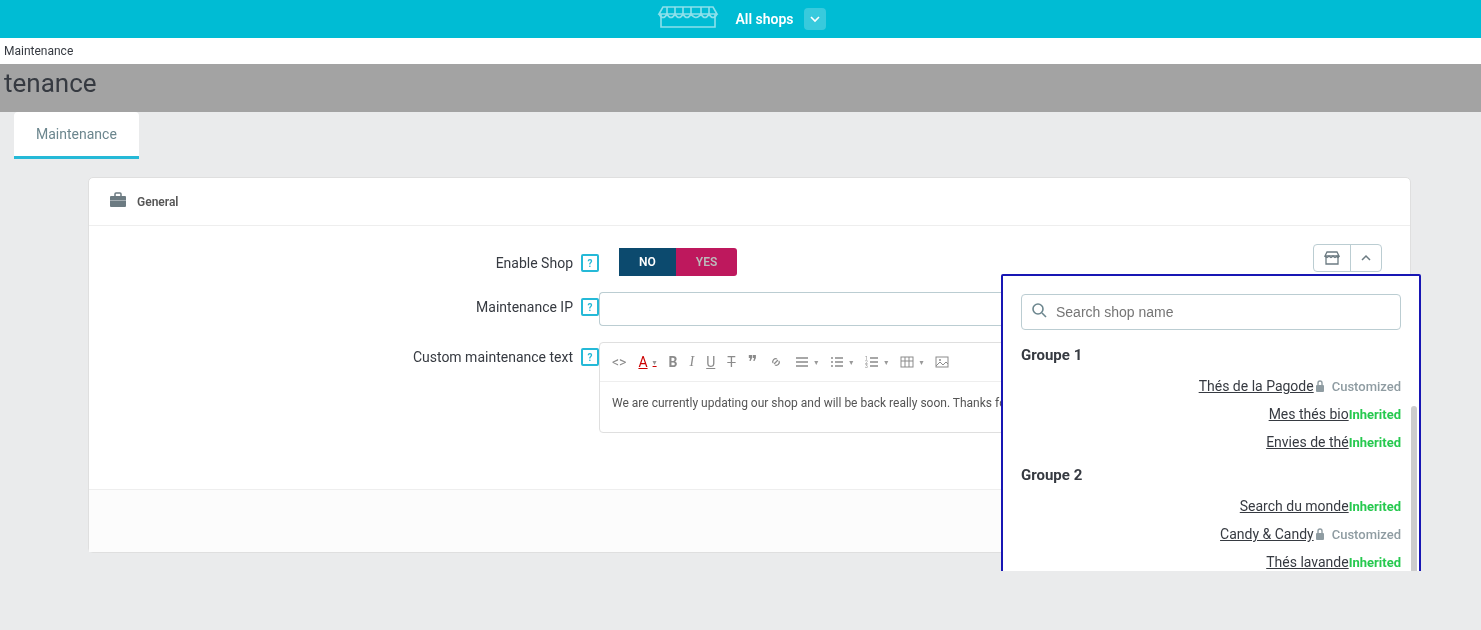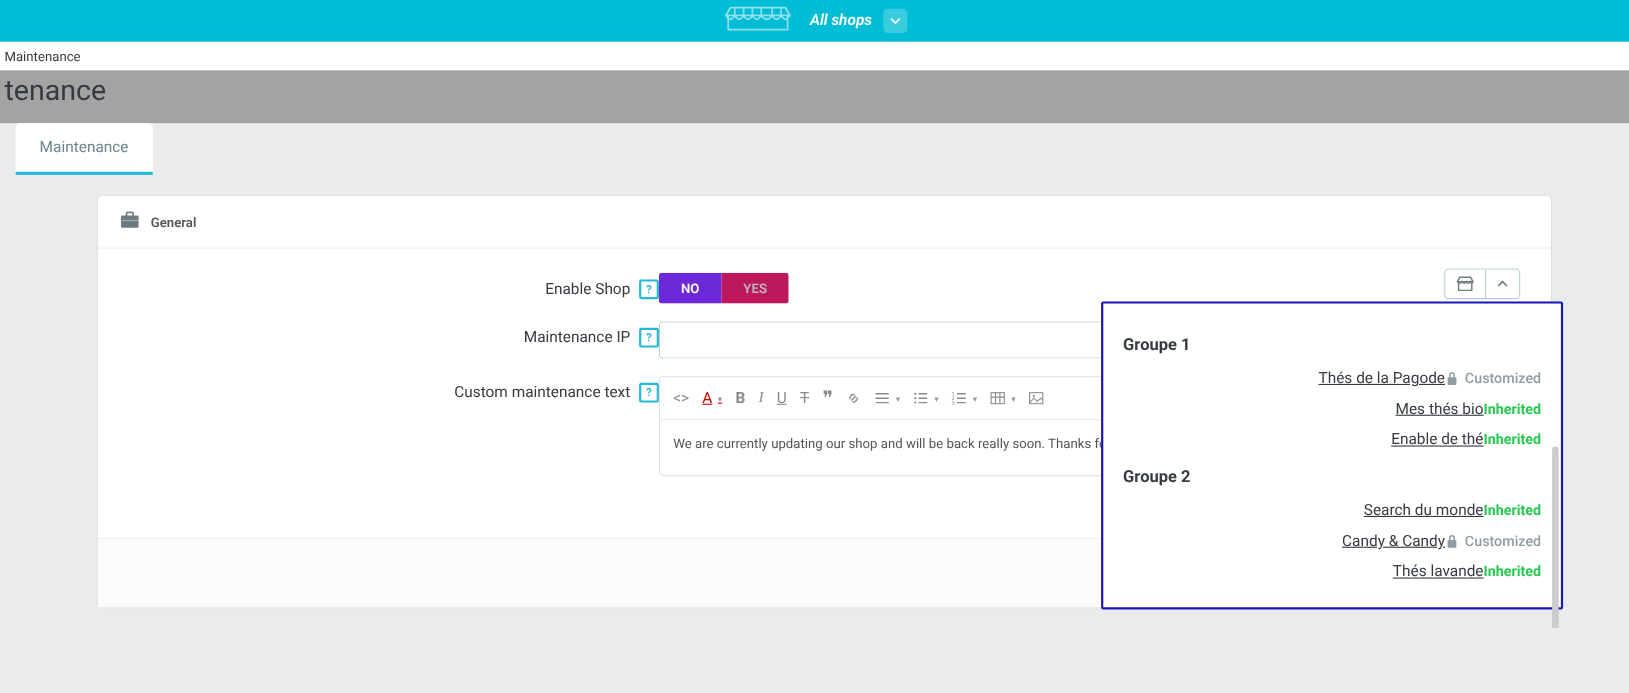--- a/index.html
+++ b/index.html
@@ -1,41 +1,41 @@
 <!DOCTYPE html>
 <html><head>
   <meta charset="utf-8">
   <style>
     * { box-sizing: border-box; margin: 0; padding: 0; }
     body { font-family: -apple-system, BlinkMacSystemFont, "Segoe UI", Roboto, sans-serif; background: #eaebec; color: #363a41; overflow-x: hidden; }
     
     .topbar { height: 38px; background: #00bcd4; display: flex; align-items: center; justify-content: center; gap: 14px; }
     .topbar-logo { opacity: 0.55; }
-    .shop-selector { display: flex; align-items: center; gap: 10px; color: #fff; font-size: 14px; font-weight: 600; cursor: pointer; font-style: italic; }
+    .shop-selector { display: flex; align-items: center; gap: 10px; color: #fff; font-size: 14px; font-weight: 600; cursor: pointer; }
     .shop-selector .chev { background: rgba(255,255,255,0.22); border-radius: 4px; width: 22px; height: 22px; display: flex; align-items: center; justify-content: center; }
     
     .breadcrumb-bar { background: #fff; padding: 6px 4px; font-size: 12px; color: #363a41; }
     .page-title-bar { background: #a3a3a3; padding: 4px 20px 14px 4px; font-size: 26px; color: #363a41; }
     
     .tabs { display: flex; padding-left: 14px; }
     .tab { background: #fff; padding: 14px 22px; font-size: 14px; color: #6c868e; border-bottom: 3px solid #25b9d7; border-top-left-radius: 4px; border-top-right-radius: 4px; cursor: pointer; }
     
     .content-area { padding: 18px 70px 18px 88px; position: relative; }
     .panel { background: #fff; border: 1px solid #dfdfdf; border-radius: 5px; }
     .panel-header { display: flex; align-items: center; gap: 10px; padding: 14px 20px; border-bottom: 1px solid #eee; font-size: 12px; font-weight: 600; color: #555; }
     
     .panel-body { padding: 22px 30px 40px 30px; position: relative; }
     .form-row { display: flex; align-items: flex-start; margin-bottom: 16px; }
     .form-label { width: 480px; text-align: right; padding-top: 6px; font-size: 14px; color: #363a41; display: flex; justify-content: flex-end; align-items: center; gap: 8px; }
     .help-badge { display: inline-flex; width: 18px; height: 18px; border: 2px solid #25b9d7; color: #25b9d7; font-size: 10px; font-weight: 700; align-items: center; justify-content: center; border-radius: 2px; }
     .form-control { flex: 1; }
     
     .toggle { display: inline-flex; border-radius: 3px; overflow: hidden; font-size: 12px; font-weight: 600; }
     .toggle .seg { padding: 7px 20px; text-align: center; }
-    .toggle .seg.no { background: #6d28d9; color: #fff; }
+    .toggle .seg.no { background: #0c4a6e; color: #fff; margin-left: 20px; }
     .toggle .seg.yes { background: #be185d; color: #bbb; }
     
     .ip-row { display: flex; width: 100%; max-width: 820px; }
     .ip-input { flex: 1; border: 1px solid #bbcdd2; border-right: none; height: 34px; border-radius: 4px 0 0 4px; padding: 0 10px; font-size: 13px; }
     .ip-btn { border: 1px solid #25b9d7; color: #25b9d7; background: #fff; padding: 0 14px; height: 34px; border-radius: 0 4px 4px 0; font-size: 13px; font-weight: 600; display: flex; align-items: center; gap: 6px; cursor: pointer; }
     .ip-btn .pluscircle { width: 15px; height: 15px; border-radius: 50%; background: #25b9d7; color: #fff; font-size: 12px; display: inline-flex; align-items: center; justify-content: center; line-height: 1; }
     
     .editor { border: 1px solid #dfdfdf; border-radius: 4px; width: 100%; max-width: 820px; }
     .editor-toolbar { display: flex; gap: 12px; padding: 8px 12px; border-bottom: 1px solid #eee; color: #8b8b8b; font-size: 14px; align-items: center; flex-wrap: wrap; }
     .editor-toolbar .tbtn { cursor: pointer; display: inline-flex; align-items: center; gap: 2px; }
@@ -207,38 +207,47 @@
           </div>
         </div>
       </div>
     </div>
     <div class="panel-footer">
       <button class="save-btn">ve</button>
     </div>
   </div>
 
   <div class="shop-dropdown">
+    <div class="search-wrap">
+      <span class="sicon">
+        <svg width="16" height="16" viewBox="0 0 16 16">
+            <circle cx="7" cy="7" r="5" fill="none" stroke="#6c868e" stroke-width="1.6"></circle>
+            <path d="M11 11 L15 15" stroke="#6c868e" stroke-width="1.6"></path>
+          </svg>
+      </span>
+      <input class="shop-search" type="text" placeholder="Search shop name" style="">
+    </div>
     <div id="groups-container">
         <div class="group-title">Groupe 1</div>
         <div class="shop-item">
           <a>Thés de la Pagode</a>
           <span class="badge-cust">
             <svg width="12" height="14" viewBox="0 0 12 14">
               <rect x="2" y="6" width="8" height="7" rx="1" fill="#8f9ca2"></rect>
               <path d="M4 6 V4 A2 2 0 0 1 8 4 V6" fill="none" stroke="#8f9ca2" stroke-width="1.4"></path>
             </svg>
             <span>Customized</span>
           </span>
         </div>
         <div class="shop-item">
           <a>Mes thés bio</a>
           <span class="badge-inh">Inherited</span>
         </div>
         <div class="shop-item">
-          <a>Enable de thé</a>
+          <a>Envies de thé</a>
           <span class="badge-inh">Inherited</span>
         </div>
         <div class="group-title">Groupe 2</div>
         <div class="shop-item">
           <a>Search du monde</a>
           <span class="badge-inh">Inherited</span>
         </div>
         <div class="shop-item">
           <a>Candy &amp; Candy</a>
           <span class="badge-cust">

